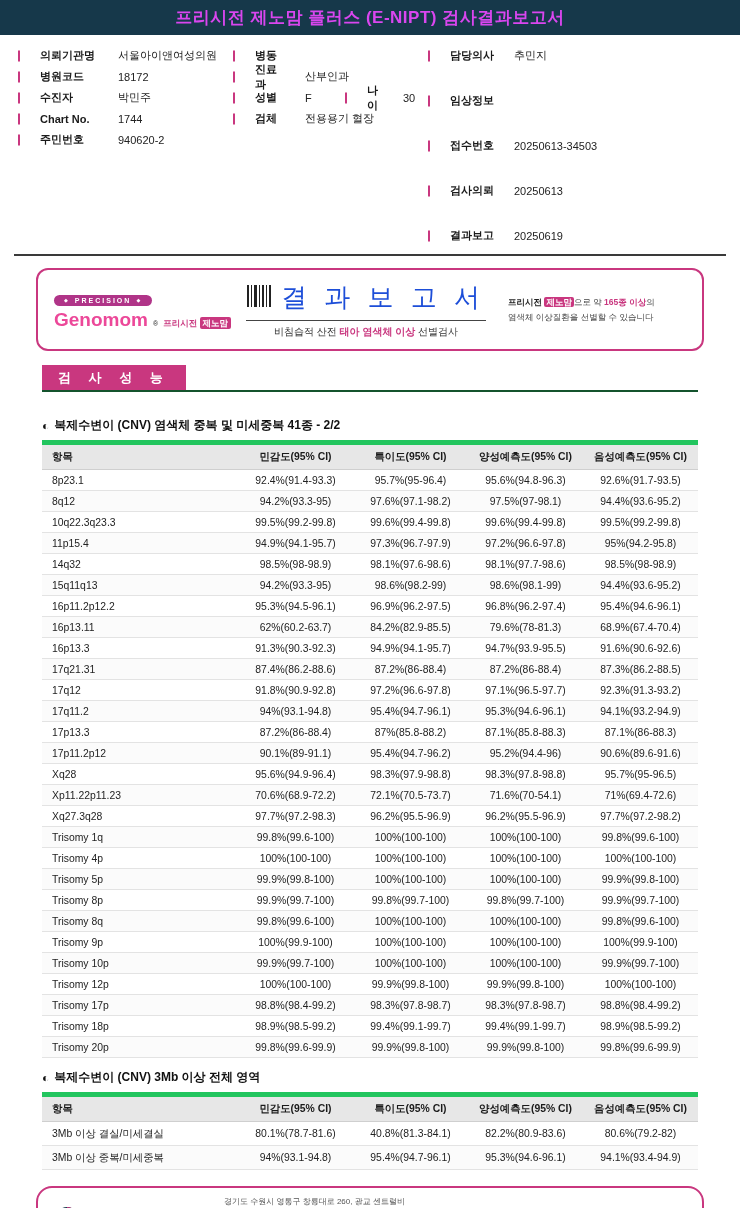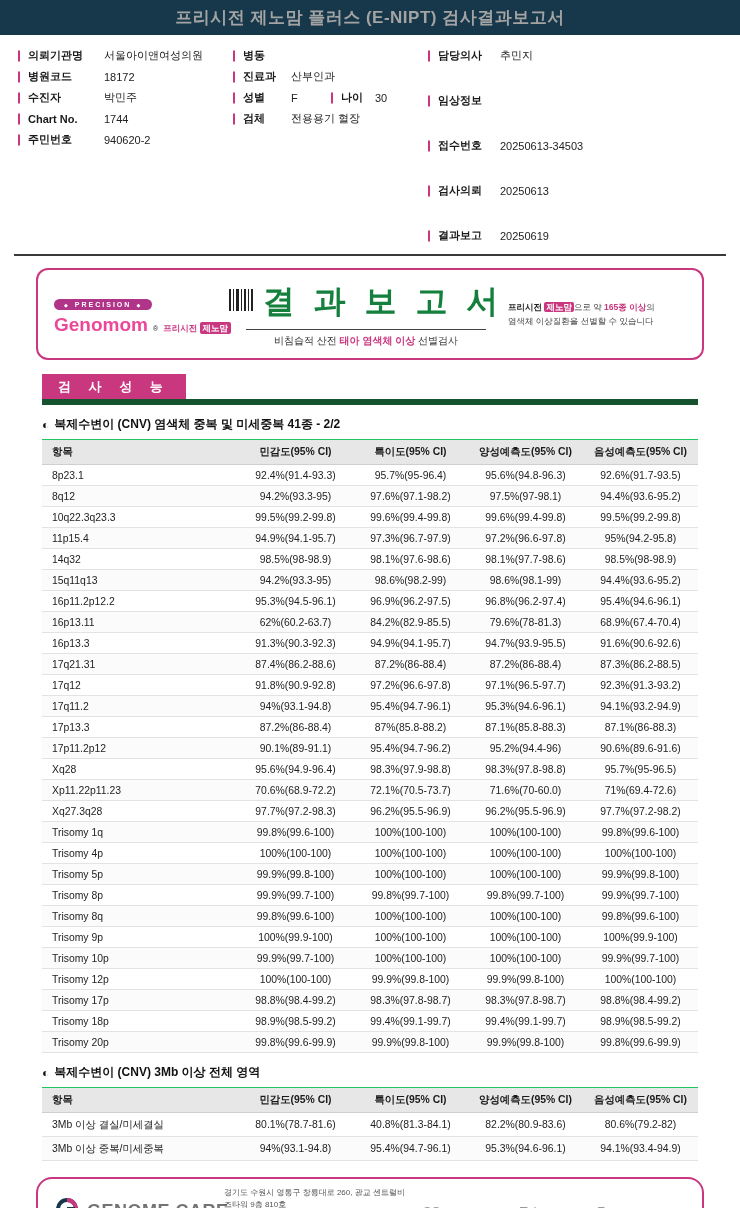--- a/index.html
+++ b/index.html
@@ -9,40 +9,40 @@
     margin: 0 auto;
     font-family: "Liberation Sans", "DejaVu Sans", sans-serif;
     color: #222;
     background: #ffffff;
     display: flex;
     flex-direction: column;
     overflow: hidden;
   }
   .accent-line { height: 4px; background: #c9377f; }
   .title-bar {
-    background: #16384a; color: #a3a3a3;
+    background: #16384a; color: #d946ef;
     font-size: 17px; font-weight: bold;
     text-align: center; padding: 6px 0; letter-spacing: 0.5px;
   }
   
   .info-section { display: flex; padding: 10px 18px 6px; }
   .info-col { display: flex; flex-direction: column; }
   .info-col.c1 { width: 215px; }
   .info-col.c2 { width: 195px; }
   .info-col.c3 { flex: 1; gap: 24px; }
   .info-row { display: flex; align-items: center; height: 21px; font-size: 11px; }
-  .flabel { font-weight: bold; position: relative; padding-left: 10px; margin-right: 6px; color: #1a1a1a; }
+  .flabel { font-weight: bold; position: relative; padding-left: 22px; margin-right: 6px; color: #1a1a1a; }
   .flabel::before {
     content: ""; position: absolute; left: 0; top: 50%; transform: translateY(-50%);
     width: 2px; height: 11px; background: #c9377f;
   }
   .c1 .flabel { width: 80px; }
   .c2 .flabel { width: 52px; }
   .c3 .flabel { width: 66px; }
-  .fvalue { color: #222; }
+  .fvalue { color: #222; margin-left: 14px; }
   .divider { border-top: 2px solid #3a3a3a; margin: 2px 14px 8px; }
   
   .report-box {
     margin: 4px 36px 10px; border: 2px solid #c9377f; border-radius: 12px;
     padding: 10px 16px; display: flex; align-items: center;
   }
   .brand { width: 170px; }
   .precision-pill {
     display: inline-flex; align-items: center; gap: 5px;
     background: #b03488; color: #fff; font-size: 7px; font-weight: bold;
@@ -50,40 +50,40 @@
   }
   .diamond { font-size: 5px; }
   .brand-line { display: flex; align-items: baseline; gap: 5px; margin-top: 3px; }
   .genomom { font-size: 19px; font-weight: bold; color: #ec4899; }
   .reg { font-size: 7px; vertical-align: top; }
   .kbadge-wrap { font-size: 8.5px; font-weight: bold; white-space: nowrap; text-align: right; }
   .k1 { color: #c9377f; }
   .k2 { background: #c9377f; color: #fff; padding: 1px 3px; border-radius: 2px; }
   .center-title { flex: 1; display: flex; flex-direction: column; align-items: center; }
   .title-row { display: flex; align-items: center; gap: 10px; }
-  .report-title { font-size: 32px; font-weight: bold; letter-spacing: 5px; color: #15803d; }
+  .report-title { font-size: 26px; font-weight: normal; letter-spacing: 5px; color: #1d4ed8; }
   .center-rule { width: 240px; border-top: 1px solid #444; margin: 5px 0 4px; }
   .center-sub { font-size: 10px; color: #333; }
   .hl { color: #c9377f; font-weight: bold; }
   .side-note { width: 178px; font-size: 8.5px; color: #444; line-height: 1.65; }
   .mini-badge { background: #c9377f; color: #fff; padding: 0 2px; border-radius: 2px; font-weight: bold; }
   .note-strong { font-weight: bold; color: #222; }
   
-  .section-bar { margin: 4px 42px 0; border-bottom: 6px solid #14532d; }
+  .section-bar { margin: 4px 42px 14px; border-bottom: 2px solid #14532d; }
   .section-title {
     display: inline-block; background: #c9377f; color: #fff;
     font-size: 13px; font-weight: bold; letter-spacing: 7px; padding: 4px 16px 3px;
   }
   .subheading { margin: 11px 42px 6px; font-size: 12px; font-weight: bold; color: #111; display: flex; align-items: center; gap: 5px; }
   .bullet { font-size: 12px; color: #111; }
   
   table.perf { width: 656px; margin: 0 42px; border-collapse: collapse; font-size: 10.4px; table-layout: fixed; }
   .perf th {
     background: #e7e7e7; font-weight: bold; padding: 5px 10px;
-    border-top: 1px solid #22c55e; border-bottom: 1px solid #cfcfcf; text-align: center; color: #1a1a1a;
+    border-top: 5px solid #22c55e; border-bottom: 1px solid #cfcfcf; text-align: center; color: #1a1a1a;
   }
   .perf td { padding: 4.5px 2px; text-align: center; border-bottom: 1px solid #e3e3e3; color: #222; }
   .perf th.col-item, .perf td.col-item { text-align: left; padding-left: 10px; width: 196px; }
   .perf tbody tr:nth-child(even) { background: #fbfbfb; }
   
   .footer-box {
     margin: 16px 36px 0; border: 2px solid #c9377f; border-radius: 16px;
     padding: 8px 16px; display: flex; align-items: center; gap: 12px;
   }
   .gc-logo { display: flex; align-items: center; gap: 7px; width: 158px; }
@@ -336,21 +336,21 @@
         <td class="col-item">Xq28</td>
         <td>95.6%(94.9-96.4)</td>
         <td>98.3%(97.9-98.8)</td>
         <td>98.3%(97.8-98.8)</td>
         <td>95.7%(95-96.5)</td>
       </tr>
       <tr>
         <td class="col-item">Xp11.22p11.23</td>
         <td>70.6%(68.9-72.2)</td>
         <td>72.1%(70.5-73.7)</td>
-        <td>71.6%(70-60.0)</td>
+        <td>71.6%(70-54.1)</td>
         <td>71%(69.4-72.6)</td>
       </tr>
       <tr>
         <td class="col-item">Xq27.3q28</td>
         <td>97.7%(97.2-98.3)</td>
         <td>96.2%(95.5-96.9)</td>
         <td>96.2%(95.5-96.9)</td>
         <td>97.7%(97.2-98.2)</td>
       </tr>
       <tr>

